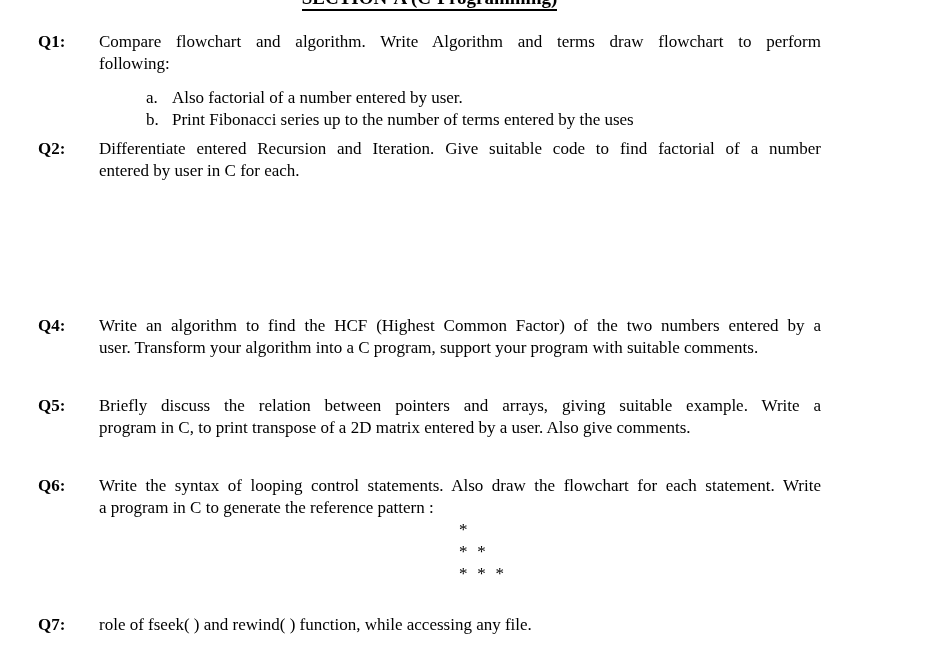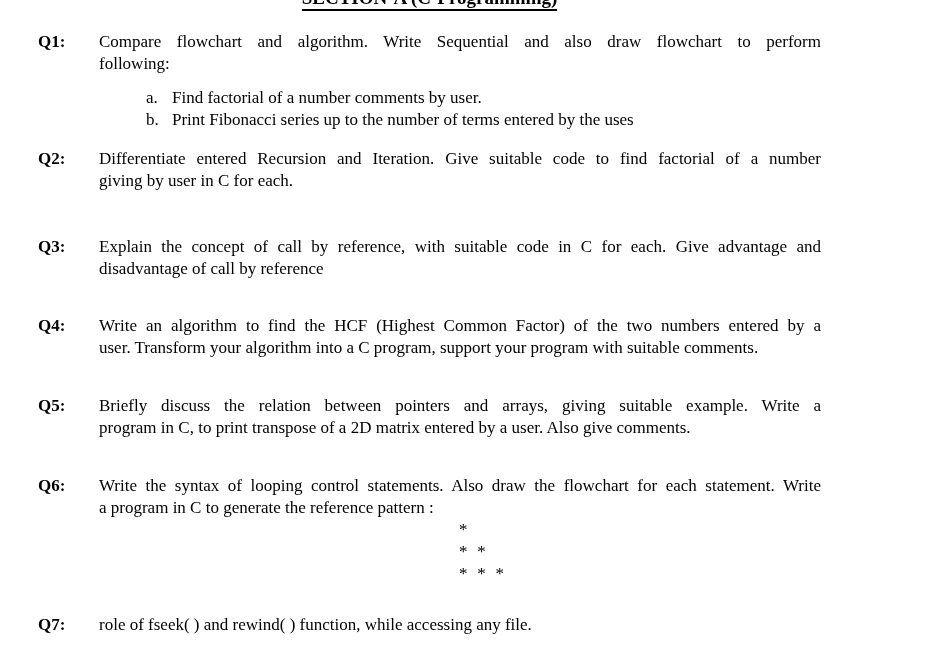--- a/index.html
+++ b/index.html
@@ -86,50 +86,43 @@
 
 <div class="page">
 
   <div class="section-header">
     <span class="ul">SECTION-A (C-Programming)</span>
   </div>
 
   <div class="q" style="top:31px">
     <div class="q-label">Q1:</div>
     <div class="q-text">
-      <div class="line just">Compare flowchart and algorithm. Write Sequential and also draw flowchart to perform</div>
+      <div class="line just">Compare flowchart and algorithm. Write Algorithm and terms draw flowchart to perform</div>
       <div class="line">following:</div>
       <div class="sublist">
         <div class="sub">
           <div class="sub-marker">a.</div>
-          <div class="sub-text">Find factorial of a number comments by user.</div>
+          <div class="sub-text">Also factorial of a number entered by user.</div>
         </div>
         <div class="sub">
           <div class="sub-marker">b.</div>
           <div class="sub-text">Print Fibonacci series up to the number of terms entered by the uses</div>
         </div>
       </div>
     </div>
   </div>
 
-  <div class="q" style="top:148px">
+  <div class="q" style="top:138px">
     <div class="q-label">Q2:</div>
     <div class="q-text">
       <div class="line just">Differentiate entered Recursion and Iteration. Give suitable code to find factorial of a number</div>
-      <div class="line">giving by user in C for each.</div>
+      <div class="line">entered by user in C for each.</div>
     </div>
   </div>
 
-  <div class="q" style="top:236px">
-    <div class="q-label">Q3:</div>
-    <div class="q-text">
-      <div class="line just">Explain the concept of call by reference, with suitable code in C for each. Give advantage and</div>
-      <div class="line">disadvantage of call by reference</div>
-    </div>
-  </div>
 
   <div class="q" style="top:315px">
     <div class="q-label">Q4:</div>
     <div class="q-text">
       <div class="line just">Write an algorithm to find the HCF (Highest Common Factor) of the two numbers entered by a</div>
       <div class="line">user. Transform your algorithm into a C program, support your program with suitable comments.</div>
     </div>
   </div>
 
   <div class="q" style="top:395px">

